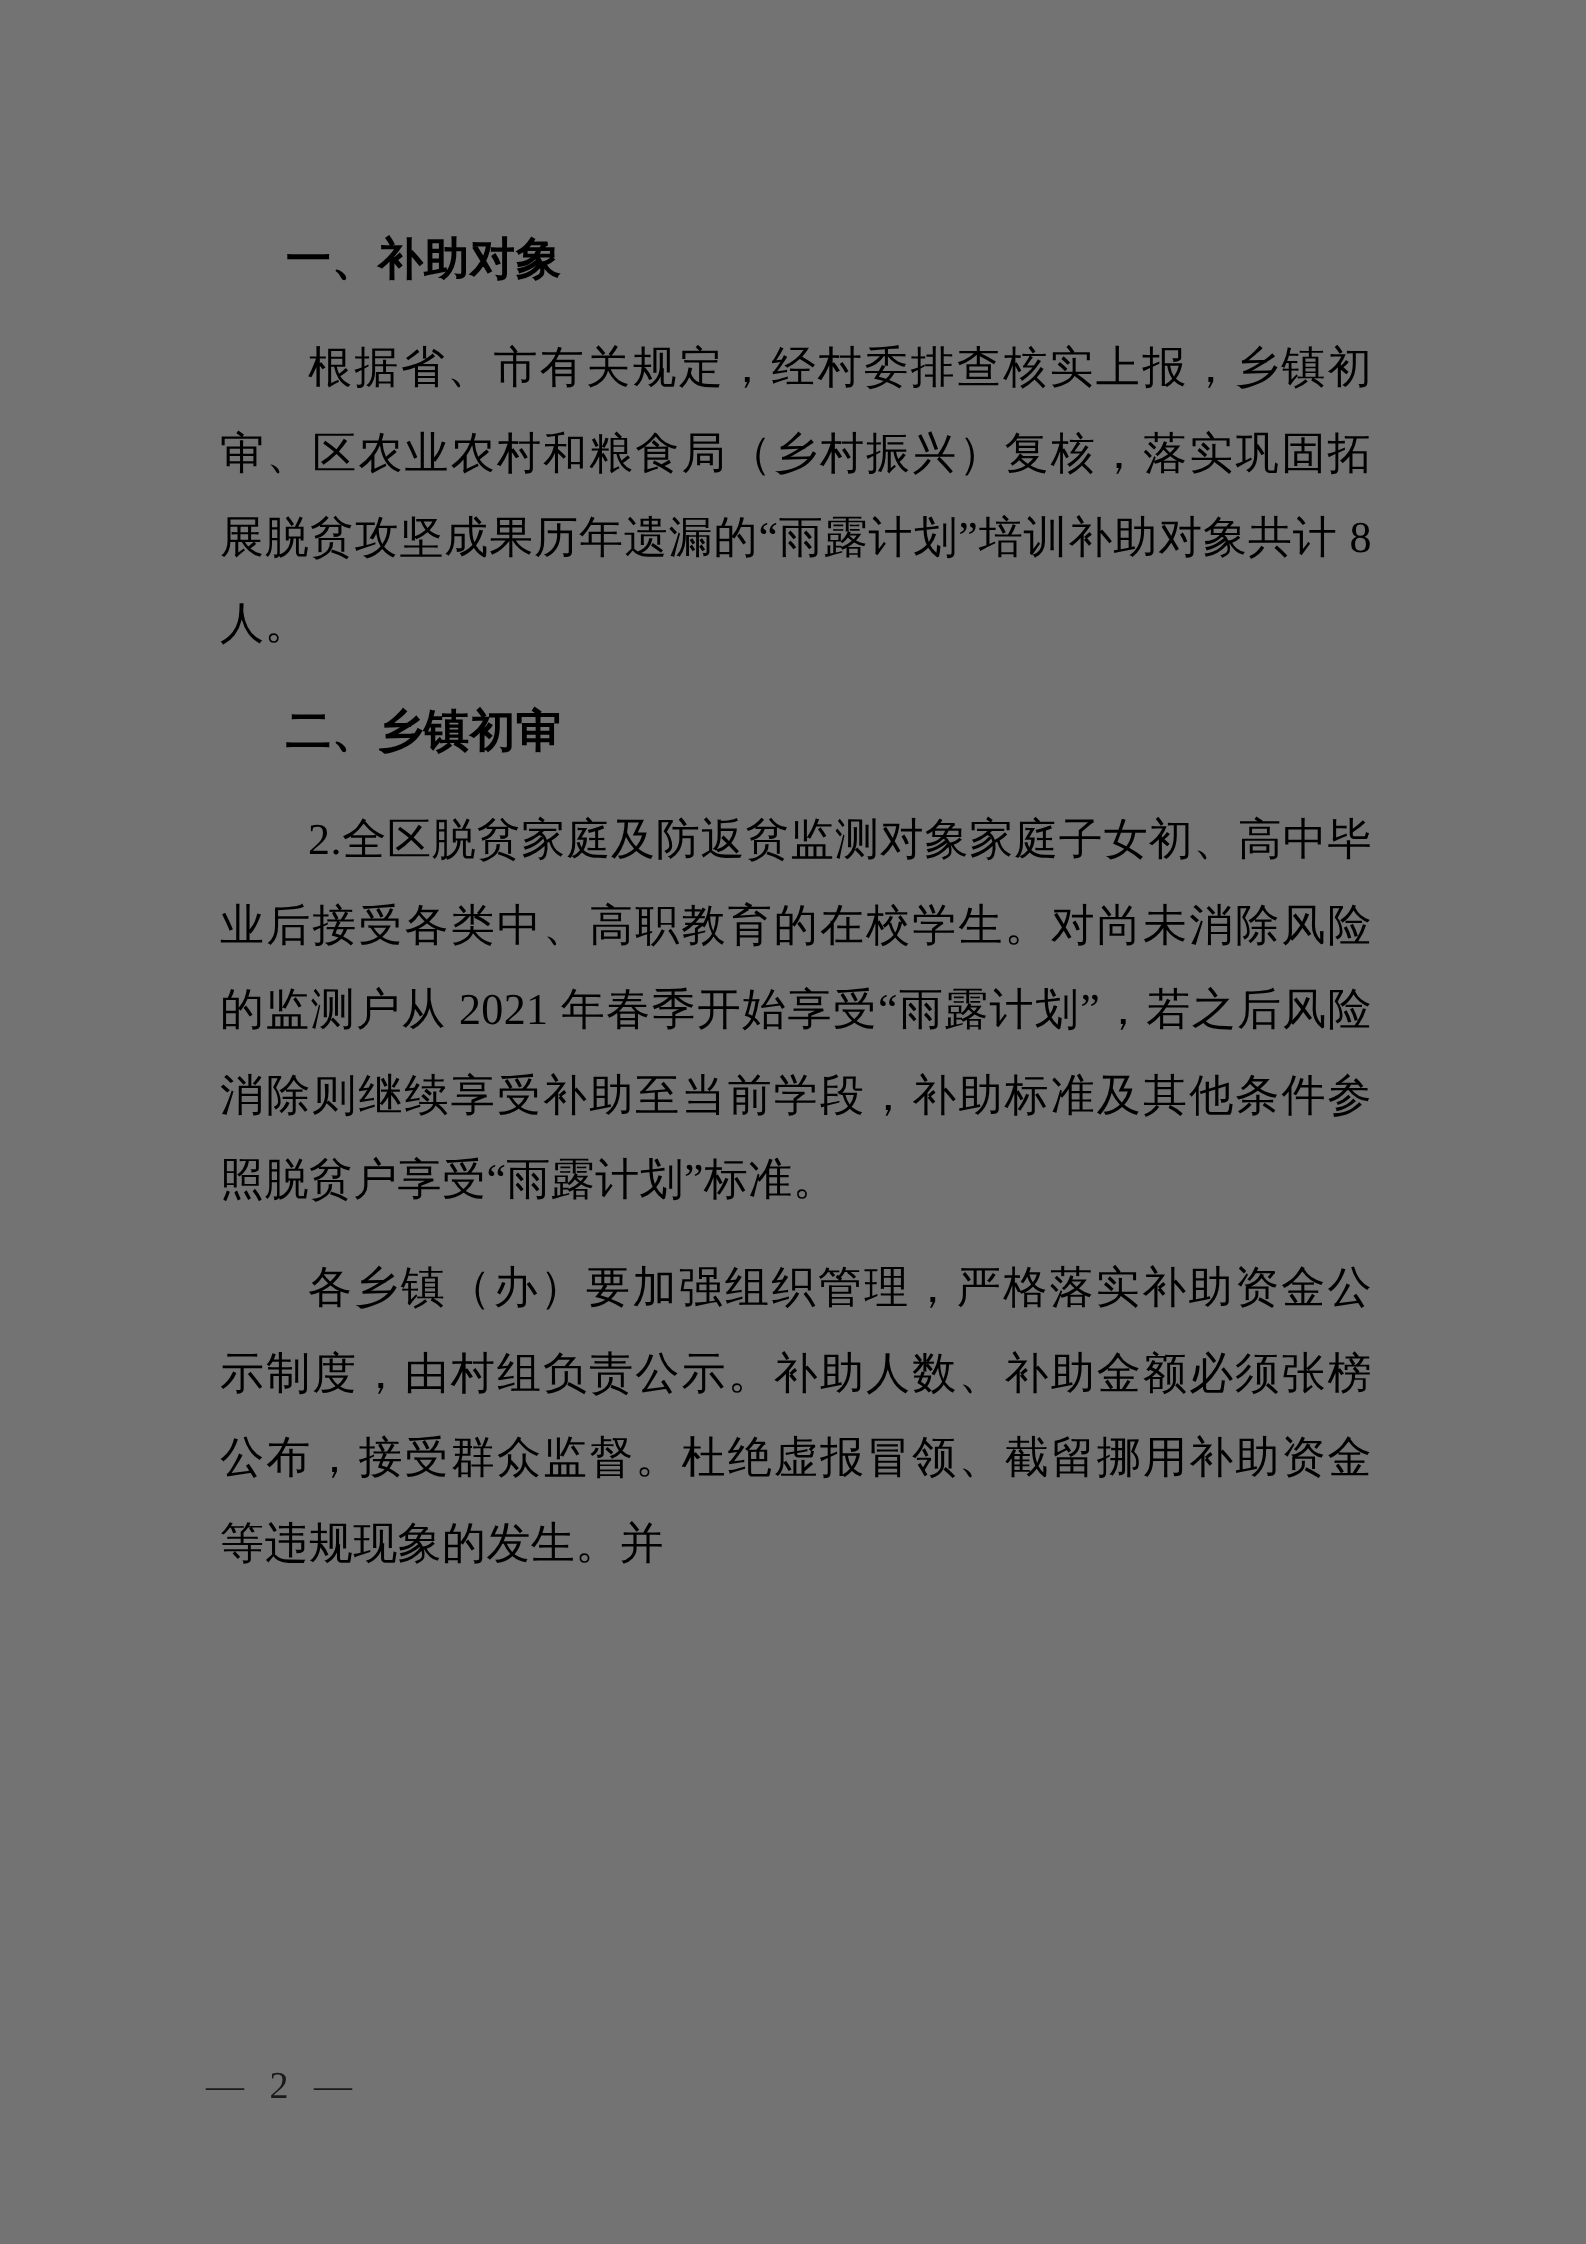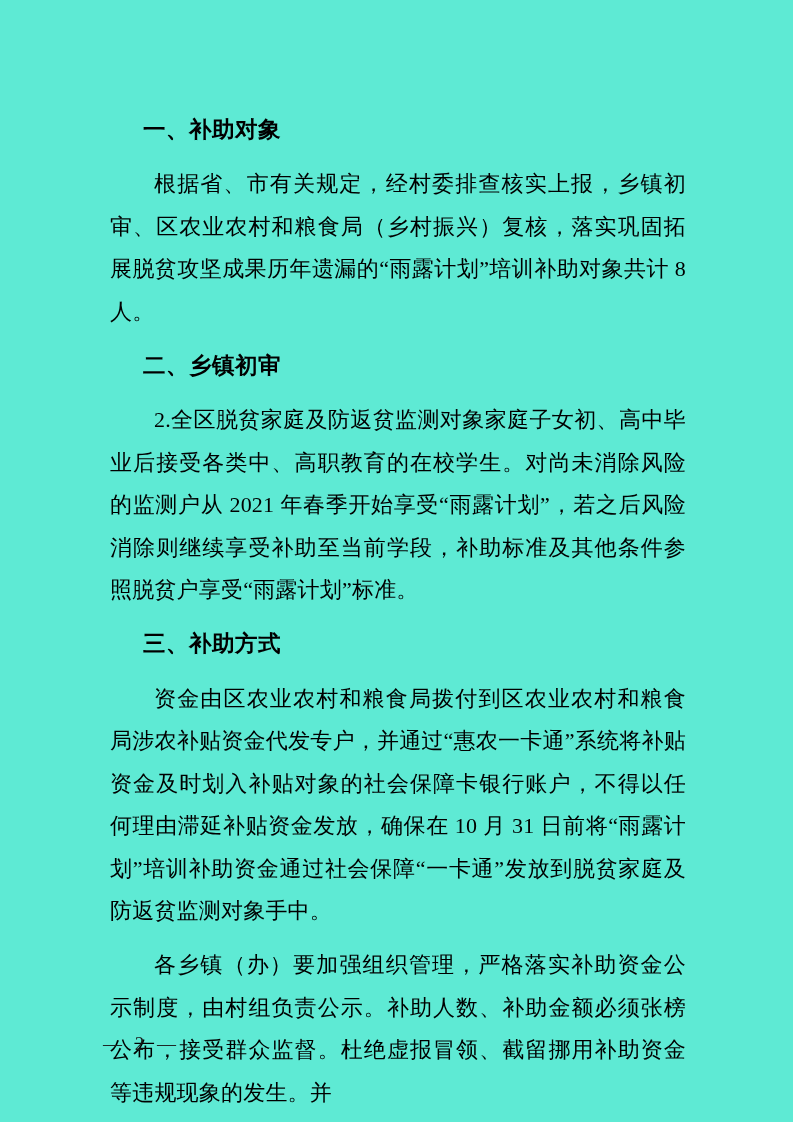--- a/index.html
+++ b/index.html
@@ -4,21 +4,21 @@
 <style>
   html, body {
     margin: 0;
     padding: 0;
     background: #ffffff;
   }
   .page {
     position: relative;
     width: 793px;
     height: 1122px;
-    background: #5eead4;
+    background: #737373;
     overflow: hidden;
     font-family: "Liberation Serif", serif;
     color: #000000;
   }
   .content {
     position: absolute;
     left: 98px;
     top: 109px;
     width: 600px;
     font-size: 22px;
@@ -60,24 +60,20 @@
     <div>
       <h2 class="section-heading">一、补助对象</h2>
       <p class="para">根据省、市有关规定，经村委排查核实上报，乡镇初审、区农业农村和粮食局（乡村振兴）复核，落实巩固拓展脱贫攻坚成果历年遗漏的“雨露计划”培训补助对象共计 8 人。</p>
     </div>
 
     <div>
       <h2 class="section-heading">二、乡镇初审</h2>
       <p class="para">2.全区脱贫家庭及防返贫监测对象家庭子女初、高中毕业后接受各类中、高职教育的在校学生。对尚未消除风险的监测户从 2021 年春季开始享受“雨露计划”，若之后风险消除则继续享受补助至当前学段，补助标准及其他条件参照脱贫户享受“雨露计划”标准。</p>
     </div>
 
-    <div>
-      <h2 class="section-heading">三、补助方式</h2>
-      <p class="para">资金由区农业农村和粮食局拨付到区农业农村和粮食局涉农补贴资金代发专户，并通过“惠农一卡通”系统将补贴资金及时划入补贴对象的社会保障卡银行账户，不得以任何理由滞延补贴资金发放，确保在 10 月 31 日前将“雨露计划”培训补助资金通过社会保障“一卡通”发放到脱贫家庭及防返贫监测对象手中。</p>
-    </div>
 
     <div>
       <p class="para">各乡镇（办）要加强组织管理，严格落实补助资金公示制度，由村组负责公示。补助人数、补助金额必须张榜公布，接受群众监督。杜绝虚报冒领、截留挪用补助资金等违规现象的发生。并</p>
     </div>
 
   </div>
 
   <div class="footer">— 2 —</div>
 </div>
 

